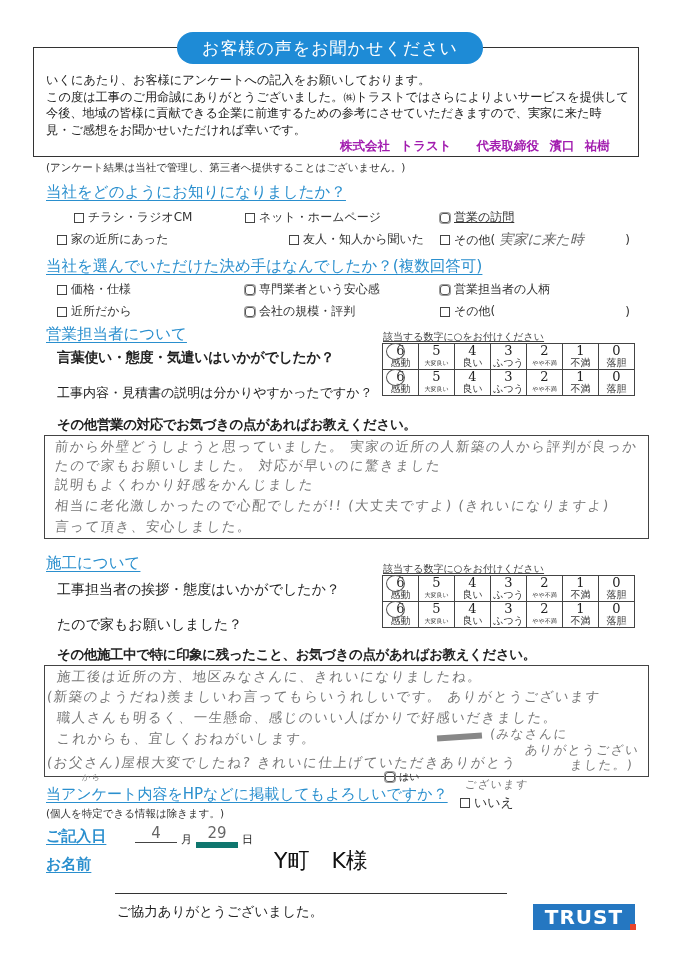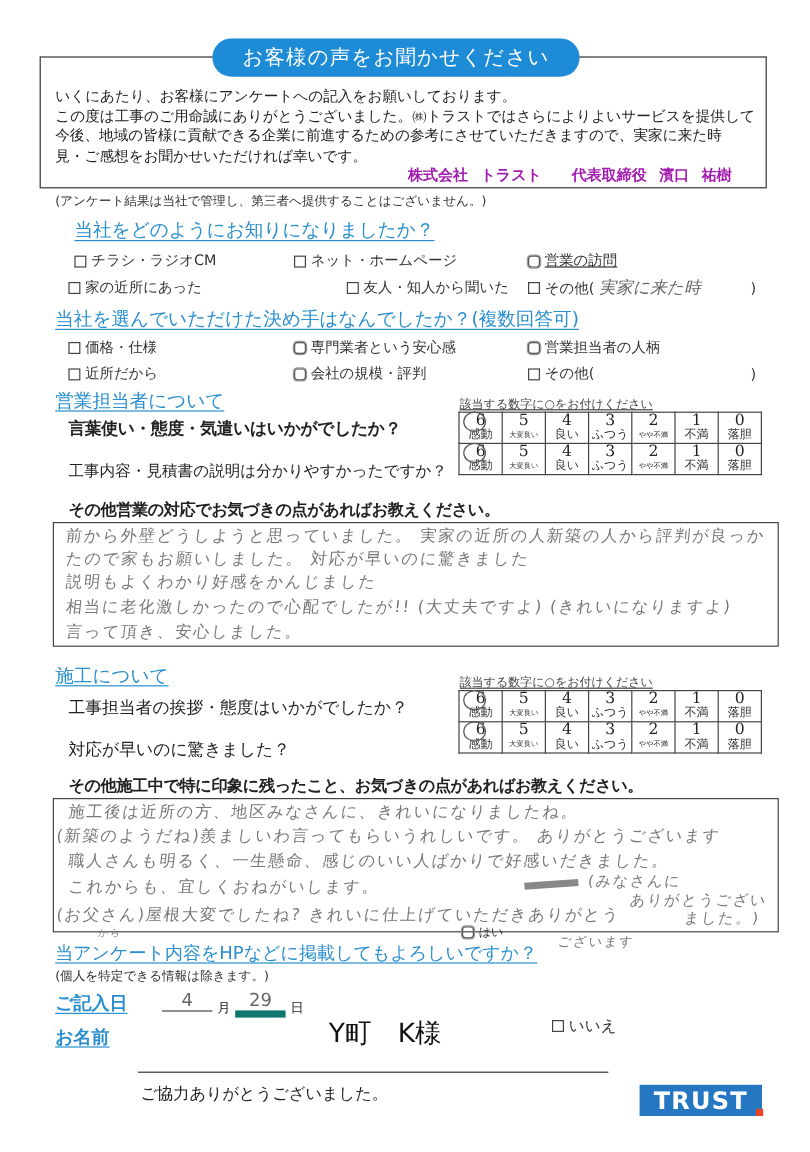--- a/index.html
+++ b/index.html
@@ -46,22 +46,22 @@
 <div class="abs title-pill">お客様の声をお聞かせください</div>
 <div class="abs intro-text">
   <div>いくにあたり、お客様にアンケートへの記入をお願いしております。</div>
   <div>この度は工事のご用命誠にありがとうございました。㈱トラストではさらによりよいサービスを提供して</div>
   <div>今後、地域の皆様に貢献できる企業に前進するための参考にさせていただきますので、実家に来た時</div>
   <div>見・ご感想をお聞かせいただければ幸いです。</div>
 </div>
 <div class="abs signature">株式会社 トラスト　　代表取締役 濱口 祐樹</div>
 <div class="abs privacy-note">(アンケート結果は当社で管理し、第三者へ提供することはございません。)</div>
 
-<div class="abs section-heading" style="left:62px; top:182px;text-align:center;">当社をどのようにお知りになりましたか？</div>
-<div class="abs option" style="left:62px; top:209px;">
+<div class="abs section-heading" style="left:46px; top:182px;text-align:center;">当社をどのようにお知りになりましたか？</div>
+<div class="abs option" style="left:74px; top:209px;">
   <span class="checkbox"></span>
   <span>チラシ・ラジオCM</span>
 </div>
 <div class="abs option" style="left:245px; top:209px;">
   <span class="checkbox"></span>
   <span>ネット・ホームページ</span>
 </div>
 <div class="abs option" style="left:440px; top:209px;text-decoration:underline;">
   <span class="checkbox checked"></span>
   <span>営業の訪問</span>
@@ -185,21 +185,21 @@
   <div class="hw-line" style="left:10px; top:2px;">前から外壁どうしようと思っていました。 実家の近所の人新築の人から評判が良っか</div>
   <div class="hw-line" style="left:10px; top:21px;">たので家もお願いしました。 対応が早いのに驚きました</div>
   <div class="hw-line" style="left:10px; top:40px;">説明もよくわかり好感をかんじました</div>
   <div class="hw-line" style="left:10px; top:61px;">相当に老化激しかったので心配でしたが!! (大丈夫ですよ) (きれいになりますよ)</div>
   <div class="hw-line" style="left:10px; top:82px;">言って頂き、安心しました。</div>
 </div>
 
 <div class="abs section-heading" style="left:46px; top:553px;">施工について</div>
 <div class="abs rate-hint" style="left:383px; top:562px;">該当する数字に○をお付けください</div>
 <div class="abs q-sub" style="left:57px; top:581px; font-size:14px;">工事担当者の挨拶・態度はいかがでしたか？</div>
-<div class="abs q-sub" style="left:57px; top:616px; font-size:14px;">対応が早いのに驚きました？</div>
+<div class="abs q-sub" style="left:57px; top:616px; font-size:14px;">たので家もお願いしました？</div>
 
 <table class="abs rating" style="left:382px; top:575px;">
   <tbody>
       <tr>
     <td>
           <span class="circle"></span>
           <span class="num">6</span>
           <span class="lbl">感動</span>
         </td>
     <td>
@@ -275,21 +275,21 @@
 </div>
 <div class="hw-line" style="left:465px; top:777px; font-size:11px;">ございます</div>
 <div class="hw-line" style="left:82px; top:772px; font-size:8px;">から</div>
 
 <div class="abs section-heading" style="left:46px; top:785px; font-size:15px;">当アンケート内容をHPなどに掲載してもよろしいですか？</div>
 <div class="abs privacy-note" style="left:46px; top:807px; top:807px;">(個人を特定できる情報は除きます。)</div>
 <div class="abs option" style="left:385px; top:770px; font-size:10px;">
   <span class="checkbox checked"></span>
   <span>はい</span>
 </div>
-<div class="abs option" style="left:460px; top:846px; font-size:13px;text-align:right;">
+<div class="abs option" style="left:460px; top:794px; font-size:13px;text-align:right;">
   <span class="checkbox"></span>
   <span>いいえ</span>
 </div>
 
 <div class="abs section-heading" style="left:46px; top:827px; font-size:15px; font-weight:bold;">ご記入日</div>
 <div class="abs hw" style="left:135px; top:824px; width:42px; border-bottom:1px solid #444; text-align:center; font-size:15px; font-style:normal;">4</div>
 <div class="abs" style="left:181px; top:832px; font-size:11px; font-family:'DejaVu Sans',sans-serif;">月</div>
 <div class="abs hw" style="left:196px; top:824px; width:42px; border-bottom:6px solid #0f766e; text-align:center; font-size:15px; font-style:normal;">29</div>
 <div class="abs" style="left:242px; top:832px; font-size:11px; font-family:'DejaVu Sans',sans-serif;">日</div>
 

